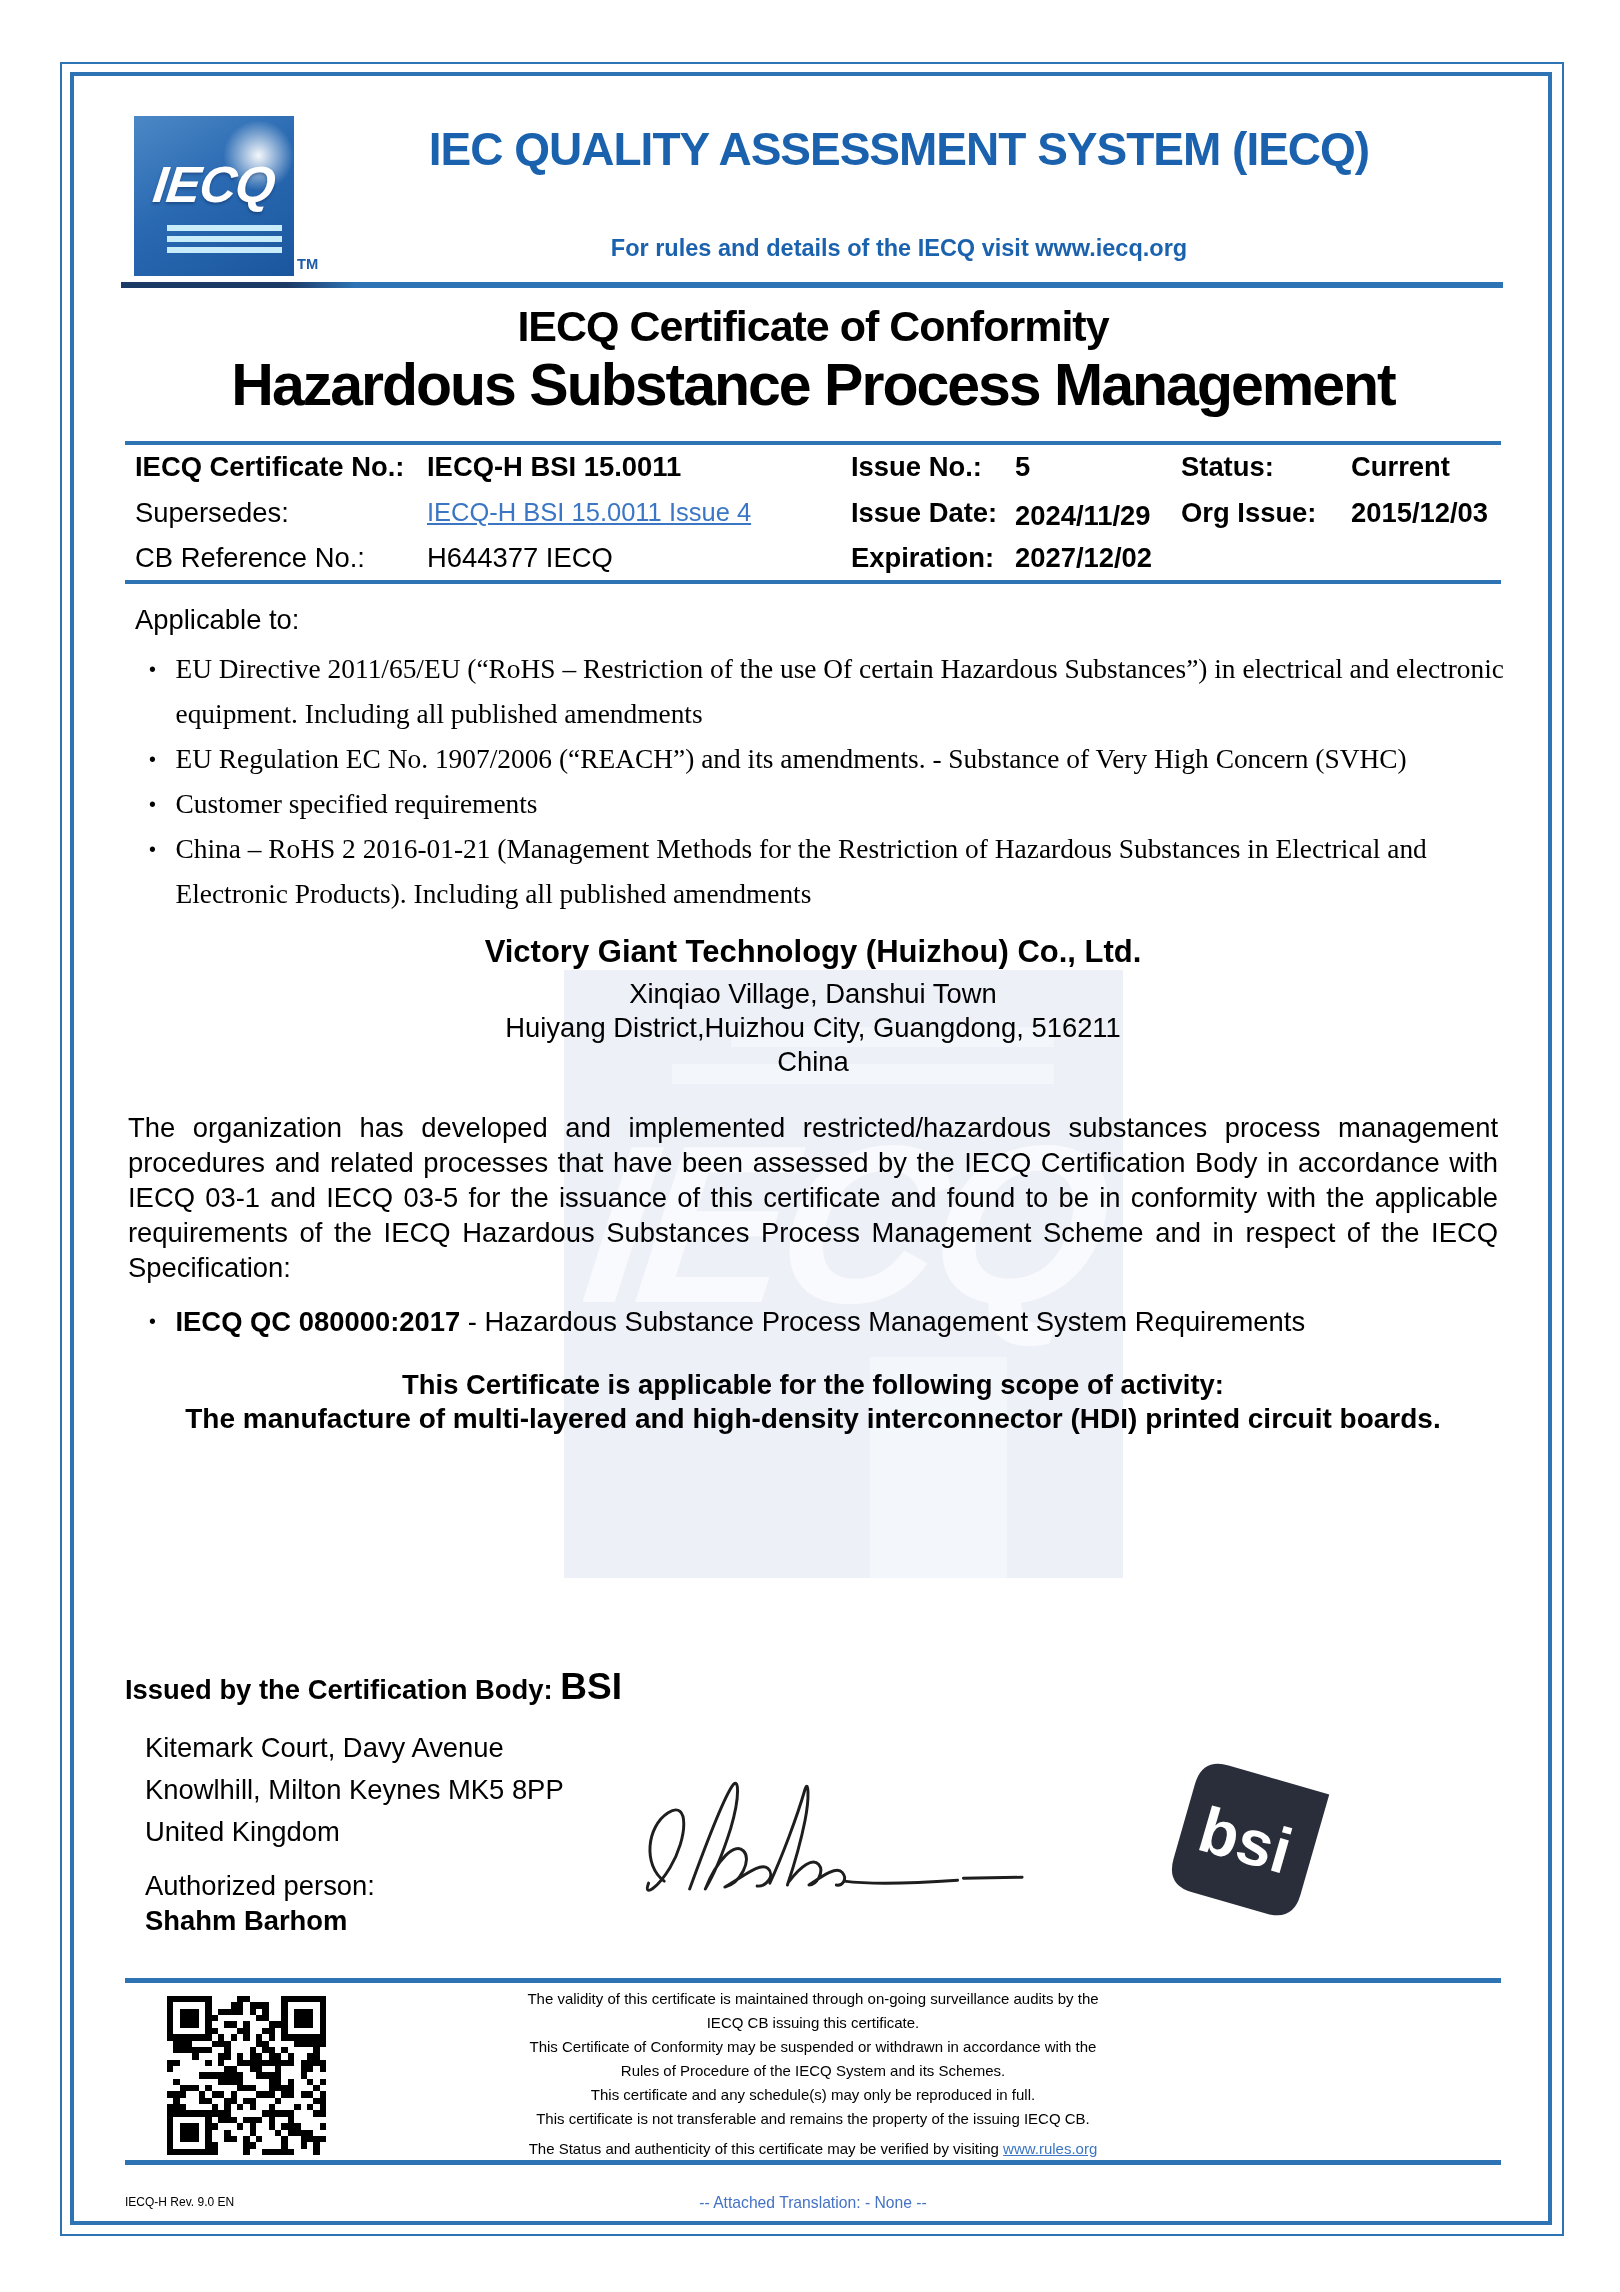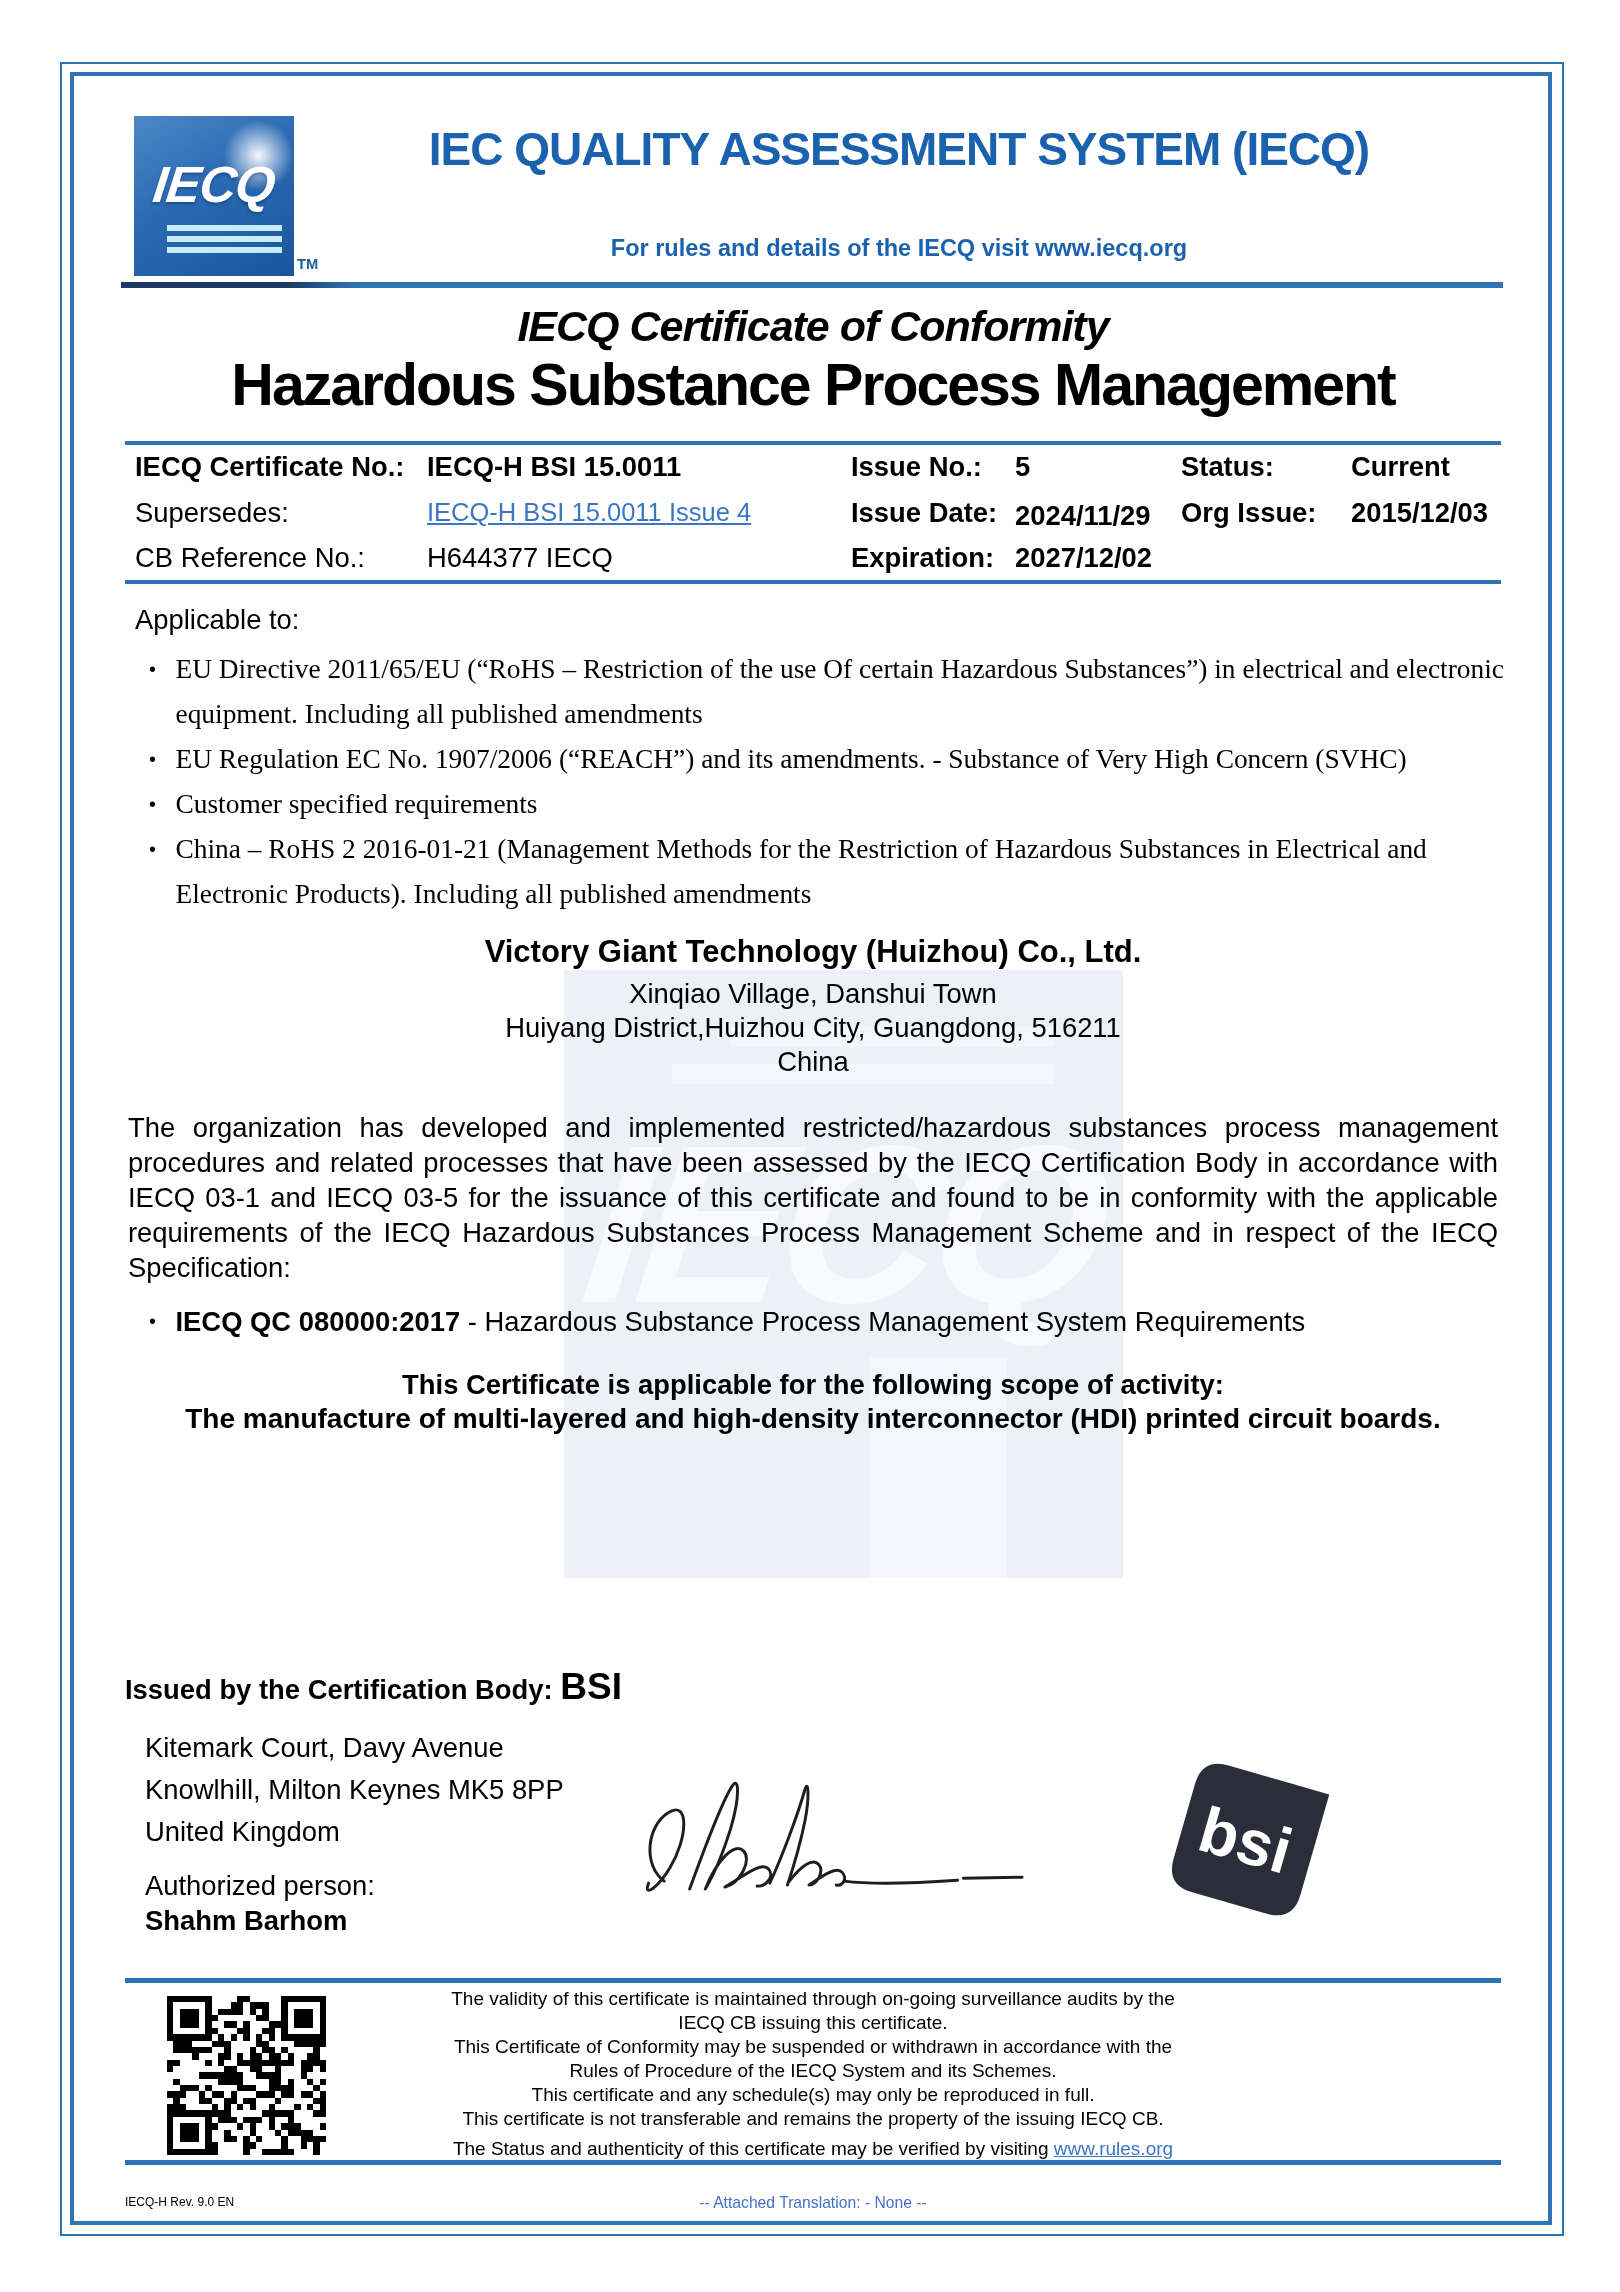--- a/index.html
+++ b/index.html
@@ -21,21 +21,21 @@
   .logo-stripes{position:absolute;left:33px;right:11.8px;bottom:23.5px;}
   .logo-stripes div{height:5.9px;margin-top:4.9px;background:#c8ecfa;}
   .logo-tm{position:absolute;left:297px;top:256px;font-size:14.7px;font-weight:bold;color:#1d5ca8;}
   .hdr-title{position:absolute;left:294px;top:122px;width:1210px;text-align:center;
     font-size:46px;font-weight:bold;color:#1b62ae;letter-spacing:-1px;}
   .hdr-sub{position:absolute;left:294px;top:235px;width:1210px;text-align:center;
     font-size:23.5px;font-weight:bold;color:#1b62ae;}
   .hdr-rule{position:absolute;left:121px;top:282px;width:1382px;height:5.9px;
     background:linear-gradient(90deg,#1c3a66 0px,#1c3a66 167px,#2e74b5 235px,#2e74b5 100%);}
   
-  .title1{position:absolute;left:125px;top:302px;width:1376px;text-align:center;font-size:43px;font-weight:bold;letter-spacing:-1px;font-style:italic;}
+  .title1{position:absolute;left:125px;top:302px;width:1376px;text-align:center;font-size:43px;font-weight:bold;letter-spacing:-1px;}
   .title2{position:absolute;left:125px;top:351px;width:1376px;text-align:center;font-size:59px;font-weight:bold;letter-spacing:-2px;}
   
   .rule{position:absolute;left:125px;width:1376px;height:3.9px;background:#2e74b5;}
   .cell{position:absolute;font-size:27.4px;white-space:nowrap;}
   .bold{font-weight:bold;}
   .link{color:#3a76c4;text-decoration:underline;font-size:25.5px;cursor:pointer;}
   
   .applicable-head{position:absolute;left:135px;top:604px;font-size:27.4px;}
   .bullets{position:absolute;left:149px;top:647px;width:1357px;}
   .brow{display:flex;gap:19.6px;font-size:27.4px;line-height:45px;}
@@ -59,21 +59,21 @@
   .bsi-logo{position:absolute;left:1152px;top:1745px;width:194px;height:194px;}
   
   .watermark{position:absolute;left:564px;top:970px;width:559px;height:608px;
     background:rgba(219,226,239,.5);overflow:hidden;}
   .wm-stripe{position:absolute;background:rgba(243,248,252,.85);height:19.6px;right:69px;}
   .wm-text{position:absolute;top:125px;left:0;width:100%;text-align:center;font-size:225px;font-weight:bold;
     font-style:italic;color:rgba(249,251,254,.9);letter-spacing:-9.8px;transform:skewX(-7deg);}
   .wm-bar{position:absolute;right:116px;bottom:0;width:137px;height:221px;background:rgba(244,248,252,.75);}
   
   .qr{position:absolute;left:167px;top:1996px;width:159px;height:159px;}
-  .fine{position:absolute;left:125px;top:1987px;width:1376px;text-align:center;font-size:19px;line-height:24px;}
+  .fine{position:absolute;left:125px;top:1987px;width:1376px;text-align:center;font-size:15px;line-height:24px;}
   .fine .verify{margin-top:5.9px;}
   .fine .flink{color:#3a76c4;text-decoration:underline;cursor:pointer;}
   .attached{position:absolute;left:125px;top:2194px;width:1376px;text-align:center;font-size:15.7px;color:#4472c4;}
   .rev{position:absolute;left:125px;top:2195px;width:1376px;font-size:12px;}
 </style>
 </head>
 <body>
 
 <div class="page">
 

